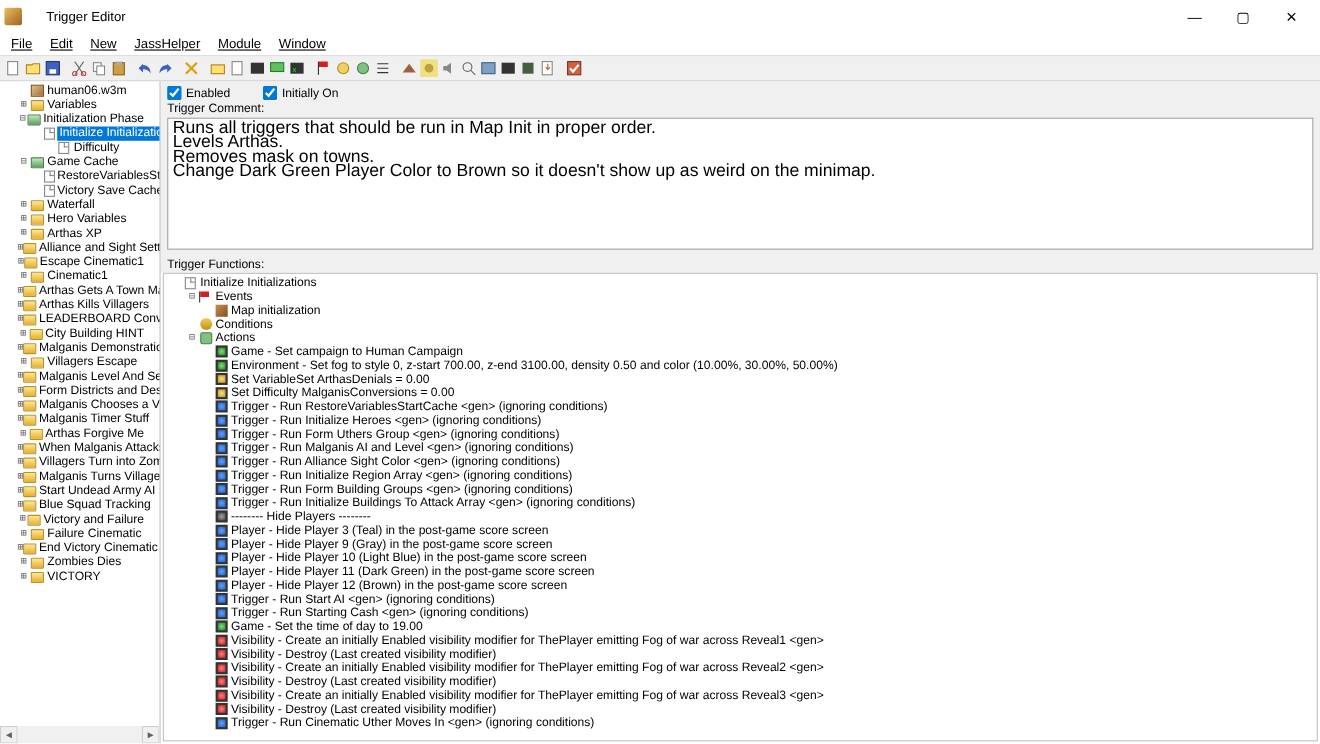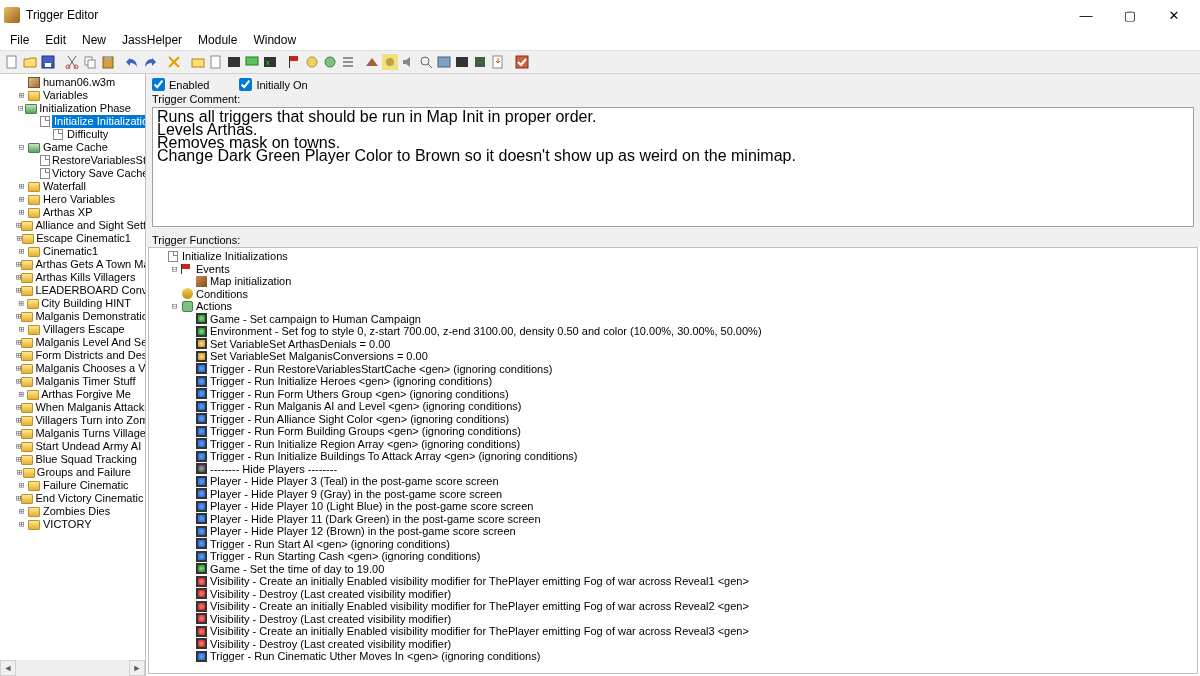--- a/index.html
+++ b/index.html
@@ -1,25 +1,25 @@
 <!DOCTYPE html>
 <html><head>
 <meta charset="utf-8">
 <style>
 * { box-sizing: border-box; margin: 0; padding: 0; font-family: 'Segoe UI', Tahoma, sans-serif; }
 body { width: 1200px; height: 676px; background: #fff; overflow: hidden; font-size: 11px; color: #000; }
 
-.titlebar { height: 30px; display: flex; align-items: center; padding: 0 4px; background: #fff; }
+.titlebar { height: 30px; display: flex; align-items: center; padding: 0 4px; background: #fff; gap: 16px; }
 .titlebar .app-icon { width: 16px; height: 16px; background: linear-gradient(135deg,#e8c060,#a06020); border-radius:2px; margin-right: 6px; }
 .titlebar .title { flex: 1; font-size: 12px; }
 .titlebar .win-controls { display: flex; }
 .titlebar .win-btn { width: 44px; height: 28px; display: flex; align-items: center; justify-content: center; font-size: 13px; font-family: Arial; }
 
 .menubar { height: 20px; display: flex; align-items: center; padding: 0 2px; background: #fff; font-size: 12px; }
-.menubar .menu-item { padding: 2px 8px; cursor: default; }
+.menubar .menu-item { padding: 2px 8px; cursor: default; text-decoration: underline; }
 
 .toolbar { height: 24px; background: #f0f0f0; border-top:1px solid #e0e0e0; border-bottom:1px solid #d0d0d0; display: flex; align-items: center; padding: 0 4px; gap:2px; }
 .toolbar .tb-btn { width:16px; height:16px; display:flex; align-items:center; justify-content:center; cursor:default; }
 .toolbar .tb-sep { width:4px; }
 .tb-btn svg { width:14px; height:14px; }
 
 .main { display: flex; height: calc(676px - 30px - 20px - 24px); }
 
 .tree-pane { width: 146px; min-width:146px; background: #fff; border-right: 1px solid #c0c0c0; overflow: hidden; position: relative; }
 .tree-inner { padding: 2px 12px; font-size: 11px; line-height: 13px; }
@@ -460,21 +460,21 @@
           <span class="ticon">
             <span class="folder-y"></span>
           </span>
           <span class="tlabel">Blue Squad Tracking</span>
         </div>
         <div class="tree-row indent-0">
           <span class="expander">⊞</span>
           <span class="ticon">
             <span class="folder-y"></span>
           </span>
-          <span class="tlabel">Groups and Failure</span>
+          <span class="tlabel">Victory and Failure</span>
         </div>
         <div class="tree-row indent-0">
           <span class="expander">⊞</span>
           <span class="ticon">
             <span class="folder-y"></span>
           </span>
           <span class="tlabel">Failure Cinematic</span>
         </div>
         <div class="tree-row indent-0">
           <span class="expander">⊞</span>
@@ -579,21 +579,21 @@
             <span class="ficon">
               <span class="act-ic yellow"></span>
             </span>
             <span class="flabel">Set VariableSet ArthasDenials = 0.00</span>
           </div>
           <div class="frow fi-2">
             <span class="expander"></span>
             <span class="ficon">
               <span class="act-ic yellow"></span>
             </span>
-            <span class="flabel">Set VariableSet MalganisConversions = 0.00</span>
+            <span class="flabel">Set Difficulty MalganisConversions = 0.00</span>
           </div>
           <div class="frow fi-2">
             <span class="expander"></span>
             <span class="ficon">
               <span class="act-ic blue"></span>
             </span>
             <span class="flabel">Trigger - Run RestoreVariablesStartCache &lt;gen&gt; (ignoring conditions)</span>
           </div>
           <div class="frow fi-2">
             <span class="expander"></span>
@@ -621,28 +621,28 @@
             <span class="ficon">
               <span class="act-ic blue"></span>
             </span>
             <span class="flabel">Trigger - Run Alliance Sight Color &lt;gen&gt; (ignoring conditions)</span>
           </div>
           <div class="frow fi-2">
             <span class="expander"></span>
             <span class="ficon">
               <span class="act-ic blue"></span>
             </span>
+            <span class="flabel">Trigger - Run Initialize Region Array &lt;gen&gt; (ignoring conditions)</span>
+          </div>
+          <div class="frow fi-2">
+            <span class="expander"></span>
+            <span class="ficon">
+              <span class="act-ic blue"></span>
+            </span>
             <span class="flabel">Trigger - Run Form Building Groups &lt;gen&gt; (ignoring conditions)</span>
-          </div>
-          <div class="frow fi-2">
-            <span class="expander"></span>
-            <span class="ficon">
-              <span class="act-ic blue"></span>
-            </span>
-            <span class="flabel">Trigger - Run Initialize Region Array &lt;gen&gt; (ignoring conditions)</span>
           </div>
           <div class="frow fi-2">
             <span class="expander"></span>
             <span class="ficon">
               <span class="act-ic blue"></span>
             </span>
             <span class="flabel">Trigger - Run Initialize Buildings To Attack Array &lt;gen&gt; (ignoring conditions)</span>
           </div>
           <div class="frow fi-2">
             <span class="expander"></span>

